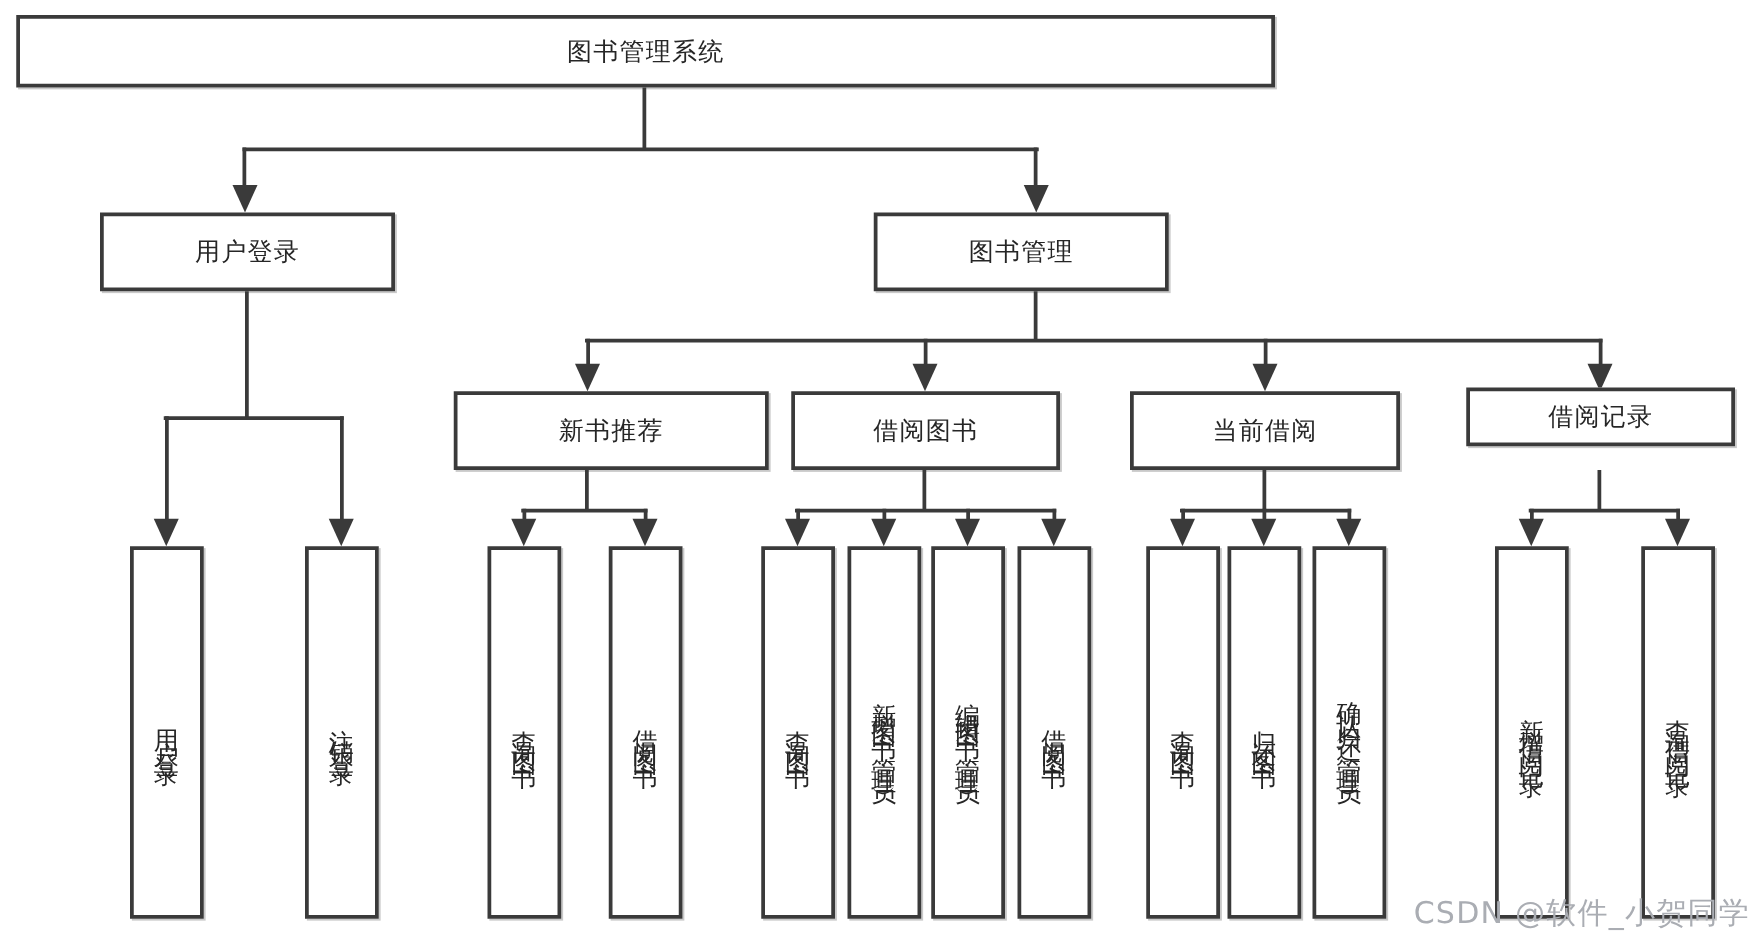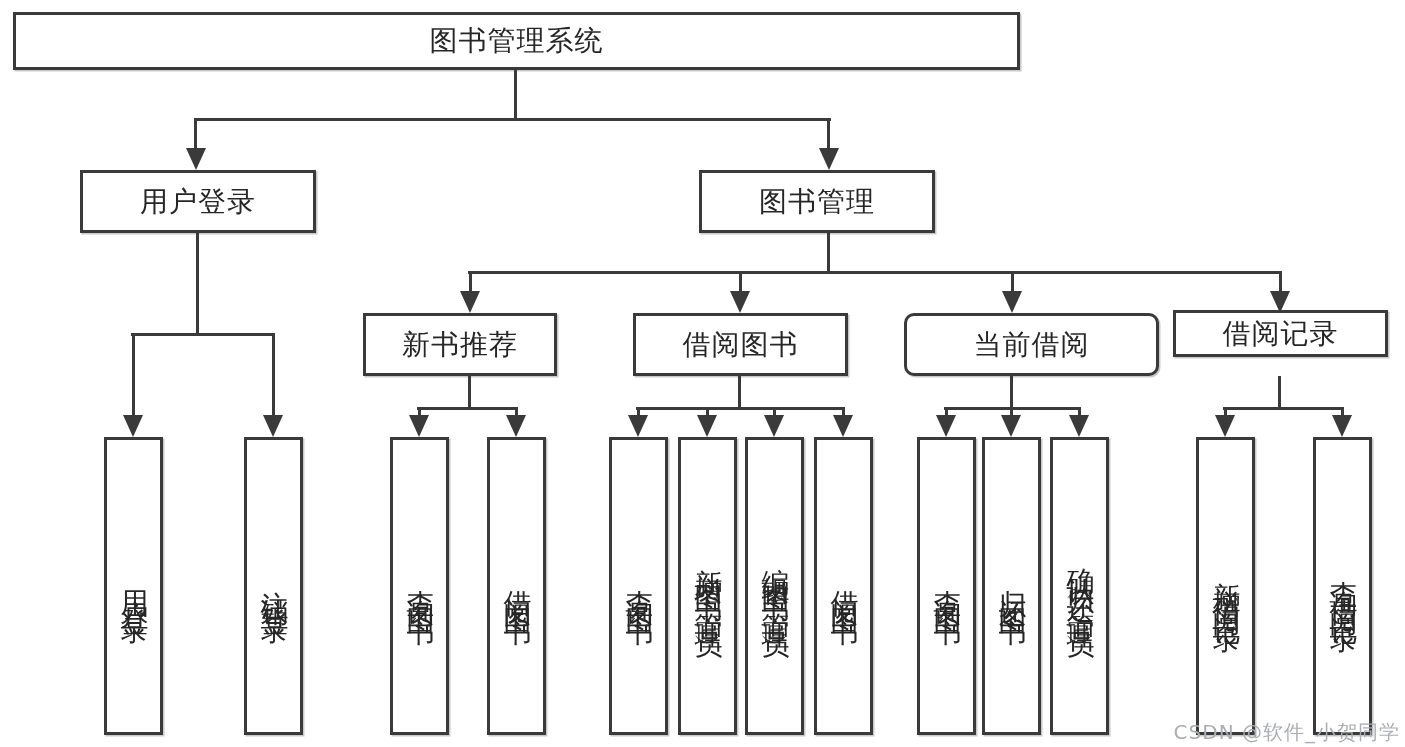--- a/index.html
+++ b/index.html
@@ -15,21 +15,21 @@
     background: var(--box-fill, #ffffff);
     overflow: hidden;
   }
   .box {
     position: absolute;
     background: var(--box-fill, #ffffff);
     border: 3px solid var(--line, #3a3a3a);
     display: flex;
     align-items: center;
     justify-content: center;
-    font-size: 28px;
+    font-size: 20px;
     color: var(--text, #262626);
     box-shadow: 1.5px 1.5px 0 rgba(60,60,60,0.28);
     text-align: center;
     letter-spacing: 1px;
   }
   .vbox span {
     writing-mode: vertical-rl;
     letter-spacing: 9px;
     line-height: 1.1;
   }
@@ -40,21 +40,21 @@
     position: absolute;
     width: 0; height: 0;
     border-left: 10px solid transparent;
     border-right: 10px solid transparent;
     border-top: 22px solid var(--line, #3a3a3a);
   }
   .watermark {
     position: absolute;
     right: 5px;
     bottom: 1px;
-    font-size: 20px;
+    font-size: 24px;
     color: var(--watermark, #aaadb3);
     z-index: 10;
     letter-spacing: 1px;
     white-space: nowrap;
   }
 </style>
 </head>
 <body>
 
 <div id="canvas">
@@ -88,27 +88,27 @@
   <div class="hline" style="left:468px; top:271px; width:814px;"></div>
   <div class="vline" style="left:469px; top:271px; height:22px;"></div>
   <div class="arrow" style="left:460px; top:291px;"></div>
   <div class="vline" style="left:739px; top:271px; height:22px;"></div>
   <div class="arrow" style="left:730px; top:291px;"></div>
   <div class="vline" style="left:1011px; top:271px; height:22px;"></div>
   <div class="arrow" style="left:1002px; top:291px;"></div>
   <div class="vline" style="left:1279px; top:271px; height:22px;"></div>
   <div class="arrow" style="left:1270px; top:291px;"></div>
 
-  <div class="box" style="left:363px; top:313px; width:194px; height:63px;">
+  <div class="box" style="left:363px; top:313px; width:252px; height:63px;">
     <span>新书推荐</span>
   </div>
   <div class="box" style="left:633px; top:313px; width:215px; height:63px;">
     <span>借阅图书</span>
   </div>
-  <div class="box" style="left:904px; top:313px; width:255px; height:63px;border-radius:10px;">
+  <div class="box" style="left:904px; top:313px; width:216px; height:63px;">
     <span>当前借阅</span>
   </div>
   <div class="box" style="left:1173px; top:310px; width:215px; height:47px;">
     <span>借阅记录</span>
   </div>
 
   <div class="vline" style="left:468px; top:376px; height:33px;"></div>
   <div class="hline" style="left:417px; top:407px; width:101px;"></div>
   <div class="vline" style="left:418px; top:407px; height:10px;"></div>
   <div class="arrow" style="left:409px; top:415px;"></div>

